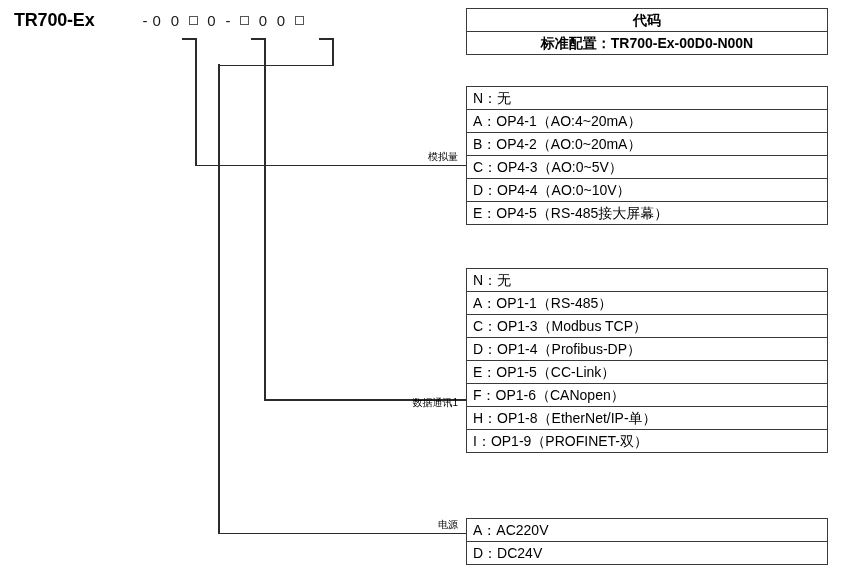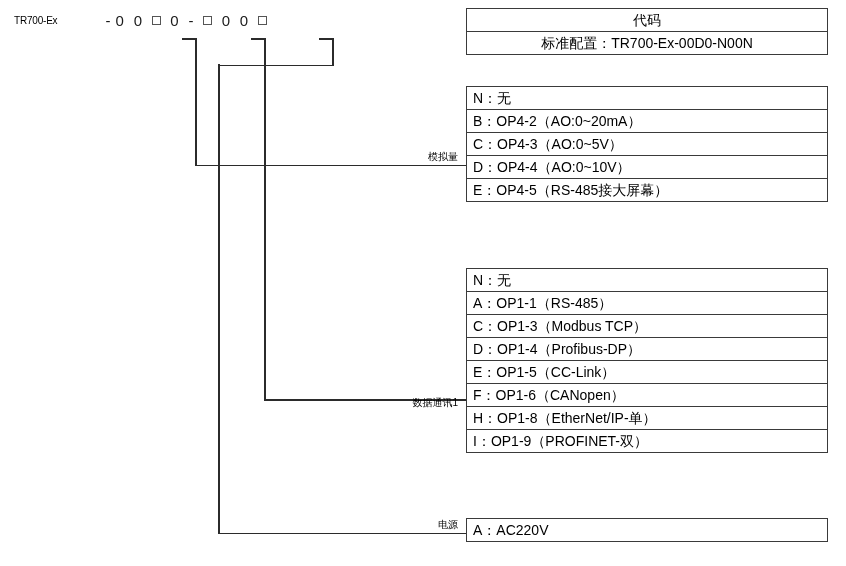--- a/index.html
+++ b/index.html
@@ -20,22 +20,22 @@
   #model-line {
     position: absolute;
     left: 14px;
     top: 8px;
     height: 24px;
     display: flex;
     align-items: center;
     white-space: pre;
   }
   #model-name {
-    font-size: 10px;
-    font-weight: normal;
+    font-size: 18px;
+    font-weight: bold;
     color: #000;
     letter-spacing: -0.2px;
   }
   #code-pattern {
     margin-left: 48px;
     font-size: 15px;
     color: #1a1a1a;
     letter-spacing: 0.5px;
     white-space: pre;
   }
@@ -81,20 +81,21 @@
     padding: 0 0 0 6px;
     font-size: 14px;
     color: #000;
     line-height: 21px;
     white-space: nowrap;
     vertical-align: middle;
   }
   .opt-table td.center {
     text-align: center;
     padding-left: 0;
+    font-weight: bold;
   }
 
   #table-code  { top: 8px; }
   #table-analog { top: 86px; }
   #table-comm  { top: 268px; }
   #table-power { top: 518px; }
 </style>
 </head>
 <body>
 
@@ -133,20 +134,23 @@
     </tr>
   </tbody>
     </table>
 
   <table class="opt-table" id="table-analog">
     <tbody>
         <tr>
           <td>N：无</td>
         </tr>
     <tr>
+          <td>A：OP4-1（AO:4~20mA）</td>
+        </tr>
+    <tr>
           <td>B：OP4-2（AO:0~20mA）</td>
         </tr>
     <tr>
           <td>C：OP4-3（AO:0~5V）</td>
         </tr>
     <tr>
           <td>D：OP4-4（AO:0~10V）</td>
         </tr>
     <tr>
           <td>E：OP4-5（RS-485接大屏幕）</td>
@@ -181,16 +185,19 @@
           <td>I：OP1-9（PROFINET-双）</td>
         </tr>
   </tbody>
     </table>
 
   <table class="opt-table" id="table-power">
     <tbody>
         <tr>
           <td>A：AC220V</td>
         </tr>
+    <tr>
+          <td>D：DC24V</td>
+        </tr>
   </tbody>
     </table>
 
 </div>
 
 </body></html>

